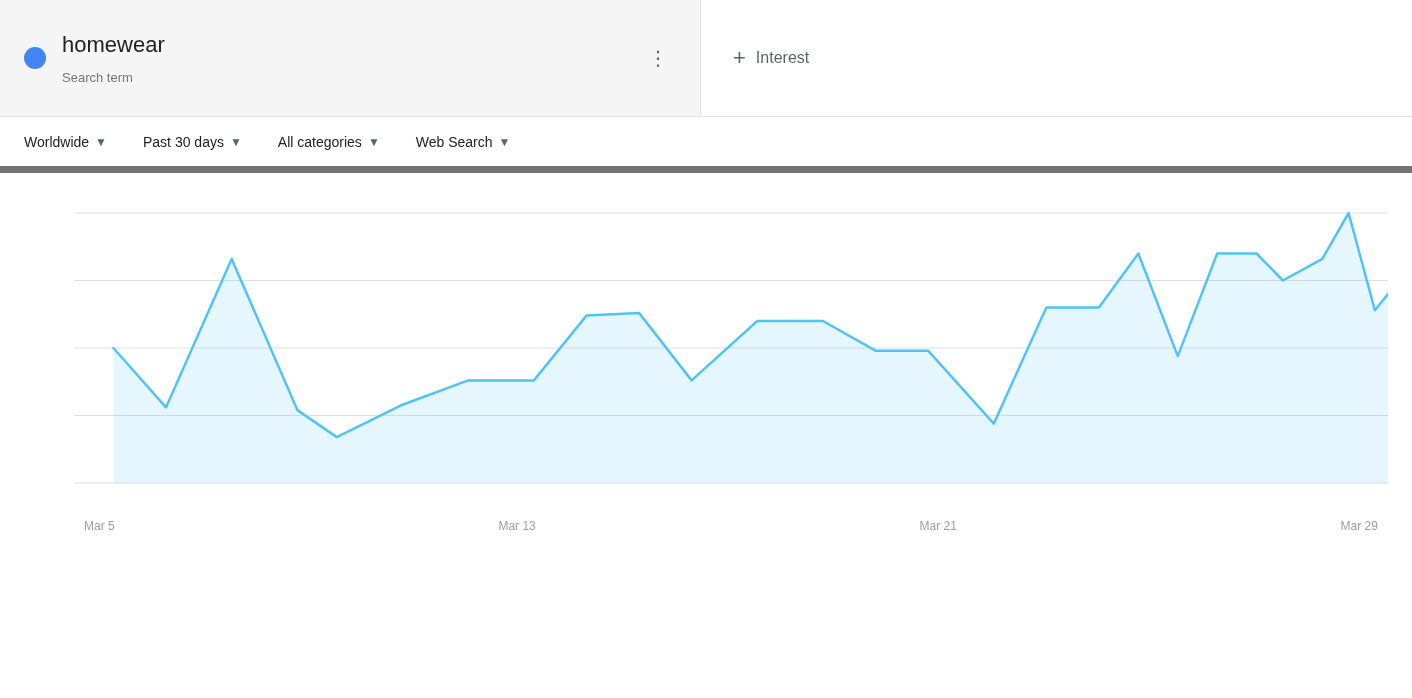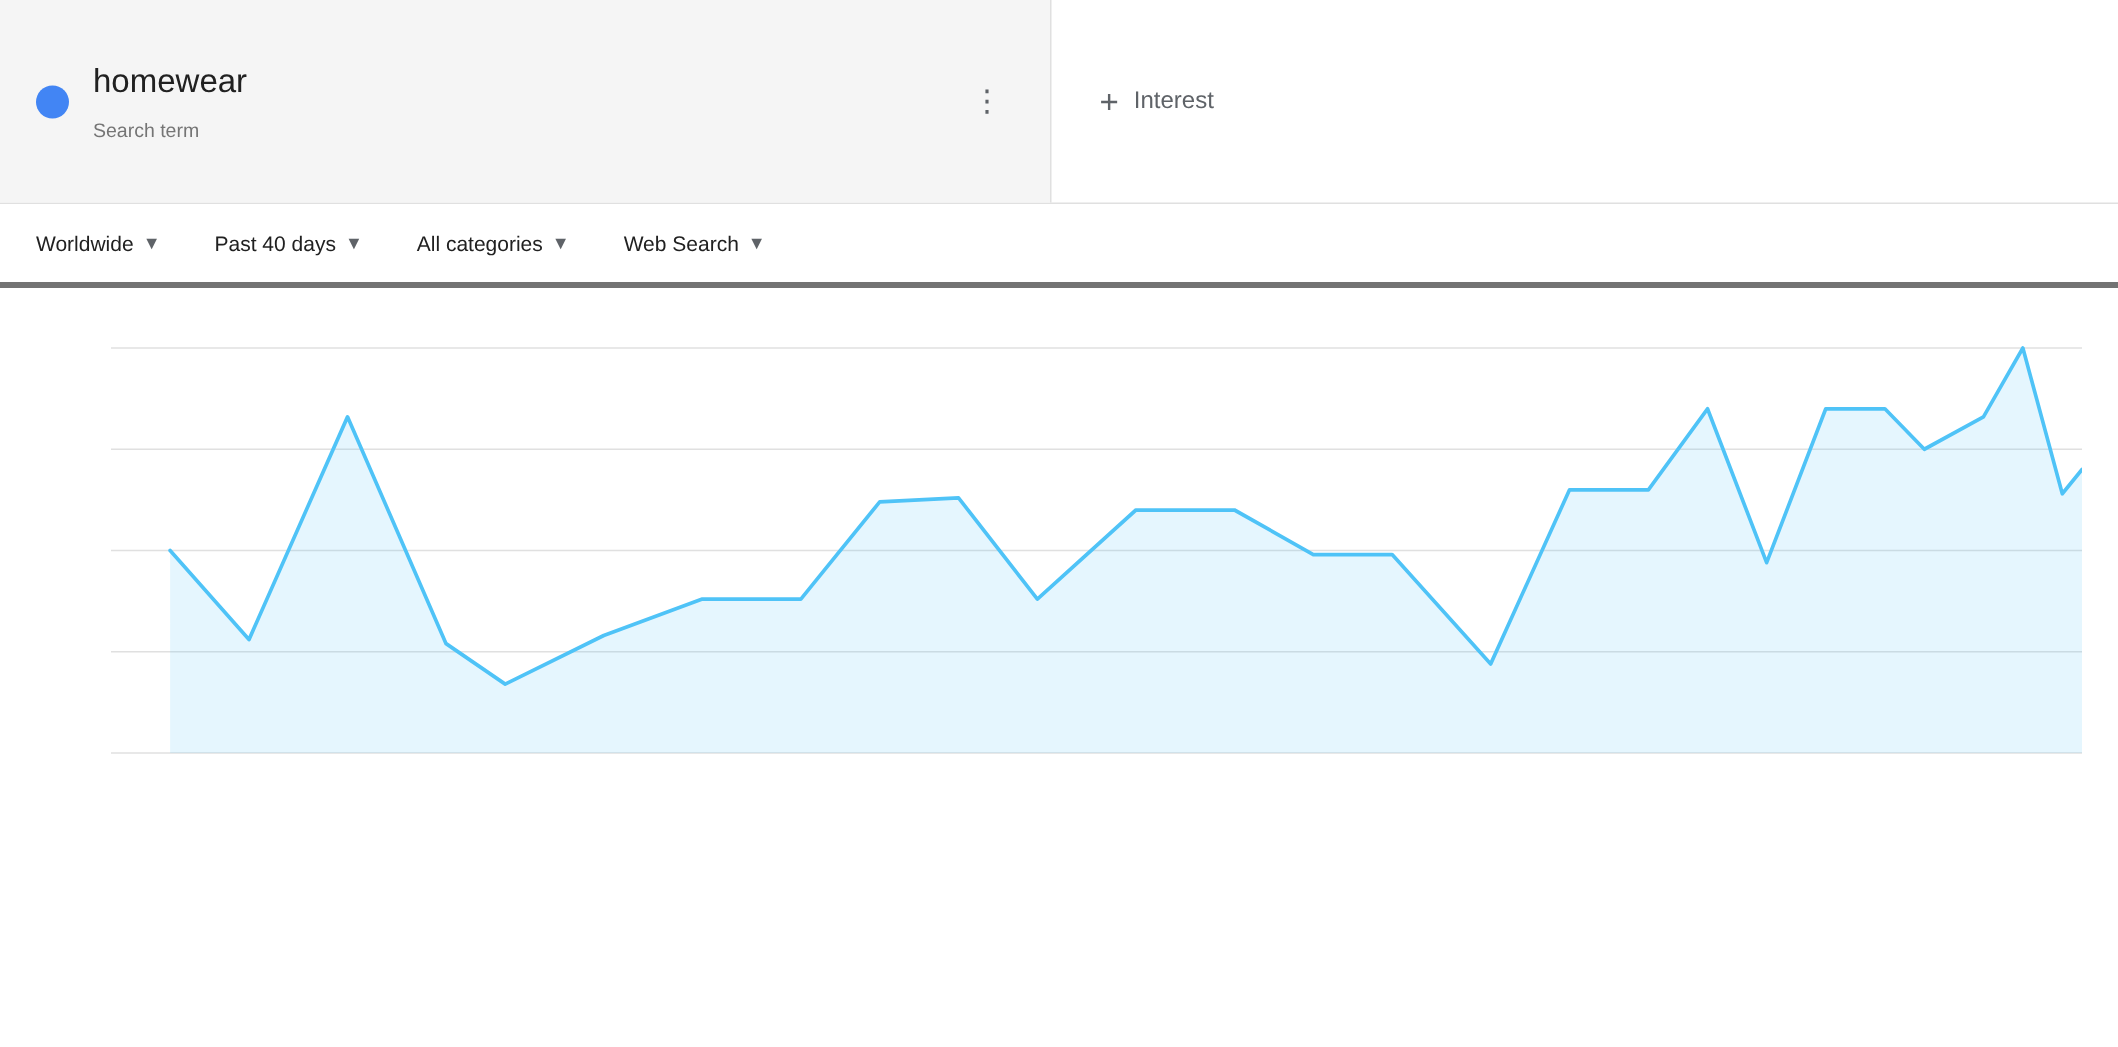--- a/index.html
+++ b/index.html
@@ -3,21 +3,21 @@
   <meta charset="utf-8">
   <style>
     * { margin: 0; padding: 0; box-sizing: border-box; }
     body { font-family: 'Arial', sans-serif; background: #fff; color: #333; width: 1412px; min-height: 698px; overflow-x: hidden; }
 
     
     .header {
       display: flex;
       align-items: stretch;
       border-bottom: 1px solid #e0e0e0;
-      height: 136px;
+      height: 117px;
     }
     .header-left {
       background: #f5f5f5;
       flex: 0 0 700px;
       display: flex;
       align-items: center;
       padding: 0 24px;
       position: relative;
     }
     .search-dot {
@@ -76,21 +76,21 @@
       font-size: 22px;
       color: #5f6368;
     }
 
     
     .filters {
       display: flex;
       align-items: center;
       padding: 0 0 0 10px;
       height: 56px;
-      border-bottom: 4px solid #737373;
+      border-bottom: 7px solid #737373;
       gap: 8px;
     }
     .filter-btn {
       display: flex;
       align-items: center;
       gap: 6px;
       background: none;
       border: none;
       cursor: pointer;
       font-size: 14px;
@@ -200,21 +200,21 @@
     </button>
   </div>
 </div>
 
 <div class="filters">
   <button class="filter-btn">
     <span>Worldwide</span>
     <span class="filter-chevron">▼</span>
   </button>
   <button class="filter-btn">
-    <span>Past 40 days</span>
+    <span>Past 30 days</span>
     <span class="filter-chevron">▼</span>
   </button>
   <button class="filter-btn">
     <span>All categories</span>
     <span class="filter-chevron">▼</span>
   </button>
   <button class="filter-btn">
     <span>Web Search</span>
     <span class="filter-chevron">▼</span>
   </button>
@@ -227,14 +227,20 @@
 
       <line x1="0" y1="10" x2="1350" y2="10" stroke="#e0e0e0" stroke-width="1"></line>
       <line x1="0" y1="77.5" x2="1350" y2="77.5" stroke="#e0e0e0" stroke-width="1"></line>
       <line x1="0" y1="145" x2="1350" y2="145" stroke="#e0e0e0" stroke-width="1"></line>
       <line x1="0" y1="212.5" x2="1350" y2="212.5" stroke="#e0e0e0" stroke-width="1"></line>
       <line x1="0" y1="280" x2="1350" y2="280" stroke="#e0e0e0" stroke-width="1"></line>
     <path d="M 40.5,280 L 40.5,145 L 94.50000000000001,204.4 L 162,55.90000000000001 L 229.50000000000003,207.1 L 270,234.1 L 337.5,201.7 L 405,177.4 L 472.49999999999994,177.4 L 526.5,112.6 L 580.5,109.9 L 634.5,177.4 L 702,118 L 769.4999999999999,118 L 823.5,147.7 L 877.5,147.7 L 944.9999999999999,220.6 L 999,104.5 L 1053,104.5 L 1093.5,50.50000000000001 L 1134,153.1 L 1174.5,50.50000000000001 L 1215,50.50000000000001 L 1242,77.5 L 1282.5,55.90000000000001 L 1309.5,10 L 1336.5,107.2 L 1350,91.00000000000001 L 1350,280 Z" fill="rgba(79,195,247,0.15)" stroke="none"></path>
         <polyline points="40.5,145 94.50000000000001,204.4 162,55.90000000000001 229.50000000000003,207.1 270,234.1 337.5,201.7 405,177.4 472.49999999999994,177.4 526.5,112.6 580.5,109.9 634.5,177.4 702,118 769.4999999999999,118 823.5,147.7 877.5,147.7 944.9999999999999,220.6 999,104.5 1053,104.5 1093.5,50.50000000000001 1134,153.1 1174.5,50.50000000000001 1215,50.50000000000001 1242,77.5 1282.5,55.90000000000001 1309.5,10 1336.5,107.2 1350,91.00000000000001" fill="none" stroke="#4fc3f7" stroke-width="2.5" stroke-linejoin="round" stroke-linecap="round"></polyline>
       </svg>
     
+    <div style="position:absolute; bottom:0; left:50px; right:0; display:flex; justify-content:space-between; padding: 0 10px;">
+      <span style="font-size:12px;color:#9e9e9e;">Mar 5</span>
+      <span style="font-size:12px;color:#9e9e9e;">Mar 13</span>
+      <span style="font-size:12px;color:#9e9e9e;">Mar 21</span>
+      <span style="font-size:12px;color:#9e9e9e;">Mar 29</span>
+    </div>
   </div>
 </div>
 
 </body></html>

